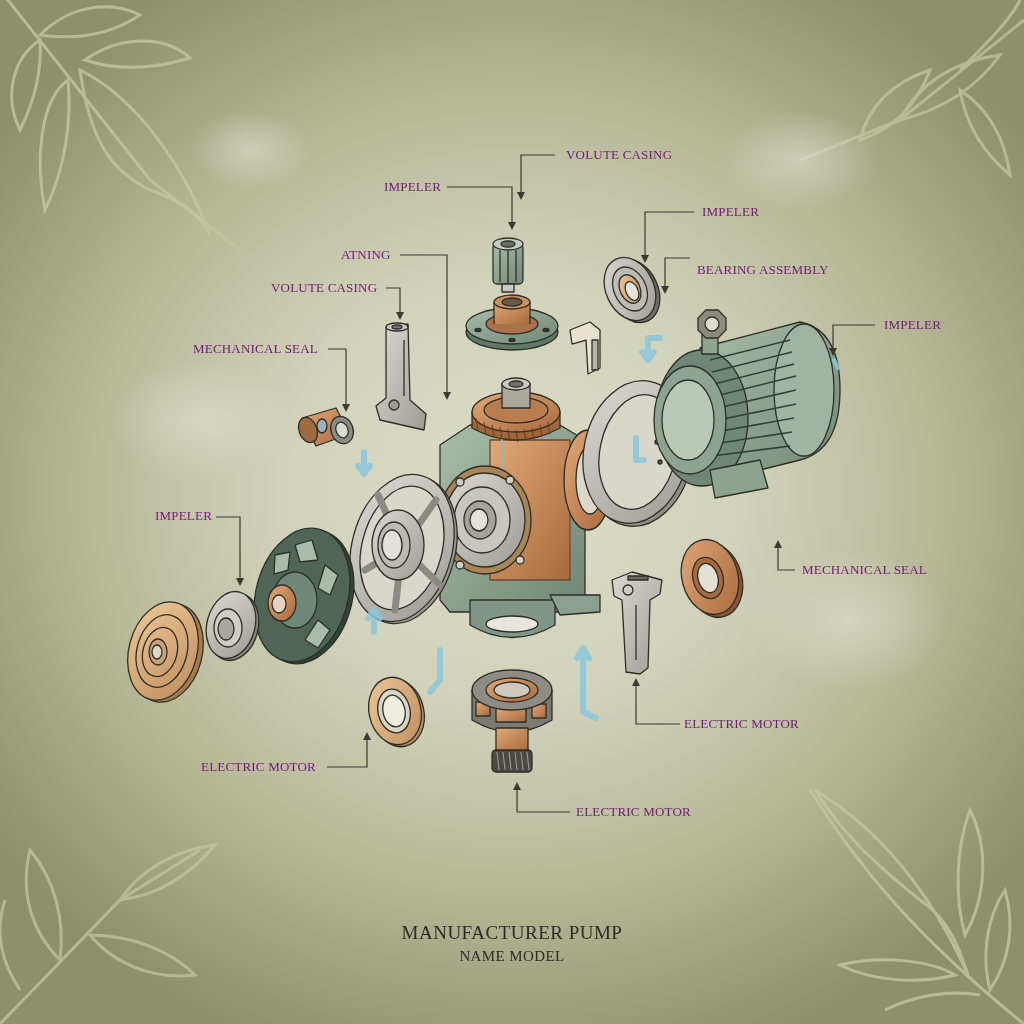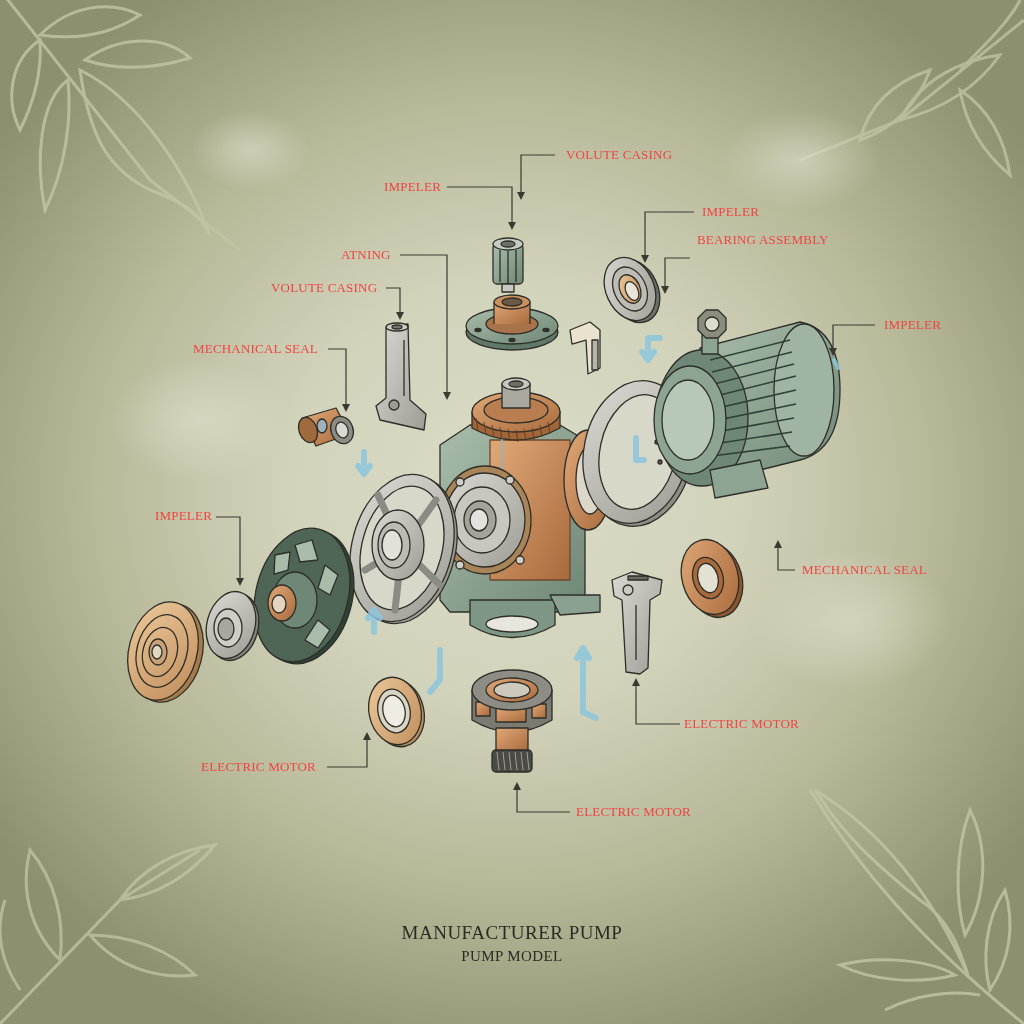--- a/index.html
+++ b/index.html
@@ -1,21 +1,21 @@
 <!DOCTYPE html>
 <html><head>
 <meta charset="utf-8">
 <style>
   html, body { margin: 0; padding: 0; }
   body { width: 1024px; height: 1024px; overflow: hidden; position: relative;
     font-family: "Liberation Serif", "DejaVu Serif", serif; }
   .bg { position: absolute; inset: 0;
     background: radial-gradient(ellipse 62% 58% at 50% 48%, #dcdcc8 0%, #d2d3bb 35%, #b9ba9a 65%, #8e8f6c 100%); }
   svg.scene { position: absolute; left: 0; top: 0; }
-  .label { position: absolute; font-size: 13px; color: #ef4444; letter-spacing: 0.2px; white-space: nowrap; }
+  .label { position: absolute; font-size: 13px; color: #701a75; letter-spacing: 0.2px; white-space: nowrap; }
   .footer { position: absolute; left: 0; width: 1024px; text-align: center; color: #2b2b24; }
   .footer .t1 { position: absolute; top: 922px; width: 100%; font-size: 19px; letter-spacing: 0.5px; }
   .footer .t2 { position: absolute; top: 948px; width: 100%; font-size: 15px; letter-spacing: 0.4px; }
 </style>
 </head>
 <body>
 
 <div class="bg"></div>
 
 <svg class="scene" width="1024" height="1024" viewBox="0 0 1024 1024">
@@ -343,24 +343,24 @@
     <path d="M513 790 L517 782 L521 790 Z"></path>
   </g>
 </svg>
 
 <div class="label" style="left:566px; top:147px;">VOLUTE CASING</div>
 <div class="label" style="left:384px; top:179px;">IMPELER</div>
 <div class="label" style="left:341px; top:247px;">ATNING</div>
 <div class="label" style="left:271px; top:280px;">VOLUTE CASING</div>
 <div class="label" style="left:193px; top:341px;">MECHANICAL SEAL</div>
 <div class="label" style="left:702px; top:204px;">IMPELER</div>
-<div class="label" style="left:697px; top:232px;">BEARING ASSEMBLY</div>
+<div class="label" style="left:697px; top:262px;">BEARING ASSEMBLY</div>
 <div class="label" style="left:884px; top:317px;">IMPELER</div>
 <div class="label" style="left:155px; top:508px;">IMPELER</div>
 <div class="label" style="left:802px; top:562px;">MECHANICAL SEAL</div>
 <div class="label" style="left:201px; top:759px;">ELECTRIC MOTOR</div>
 <div class="label" style="left:684px; top:716px;">ELECTRIC MOTOR</div>
 <div class="label" style="left:576px; top:804px;">ELECTRIC MOTOR</div>
 
 <div class="footer">
   <div class="t1">MANUFACTURER PUMP</div>
-  <div class="t2">PUMP MODEL</div>
+  <div class="t2">NAME MODEL</div>
 </div>
 
 </body></html>

